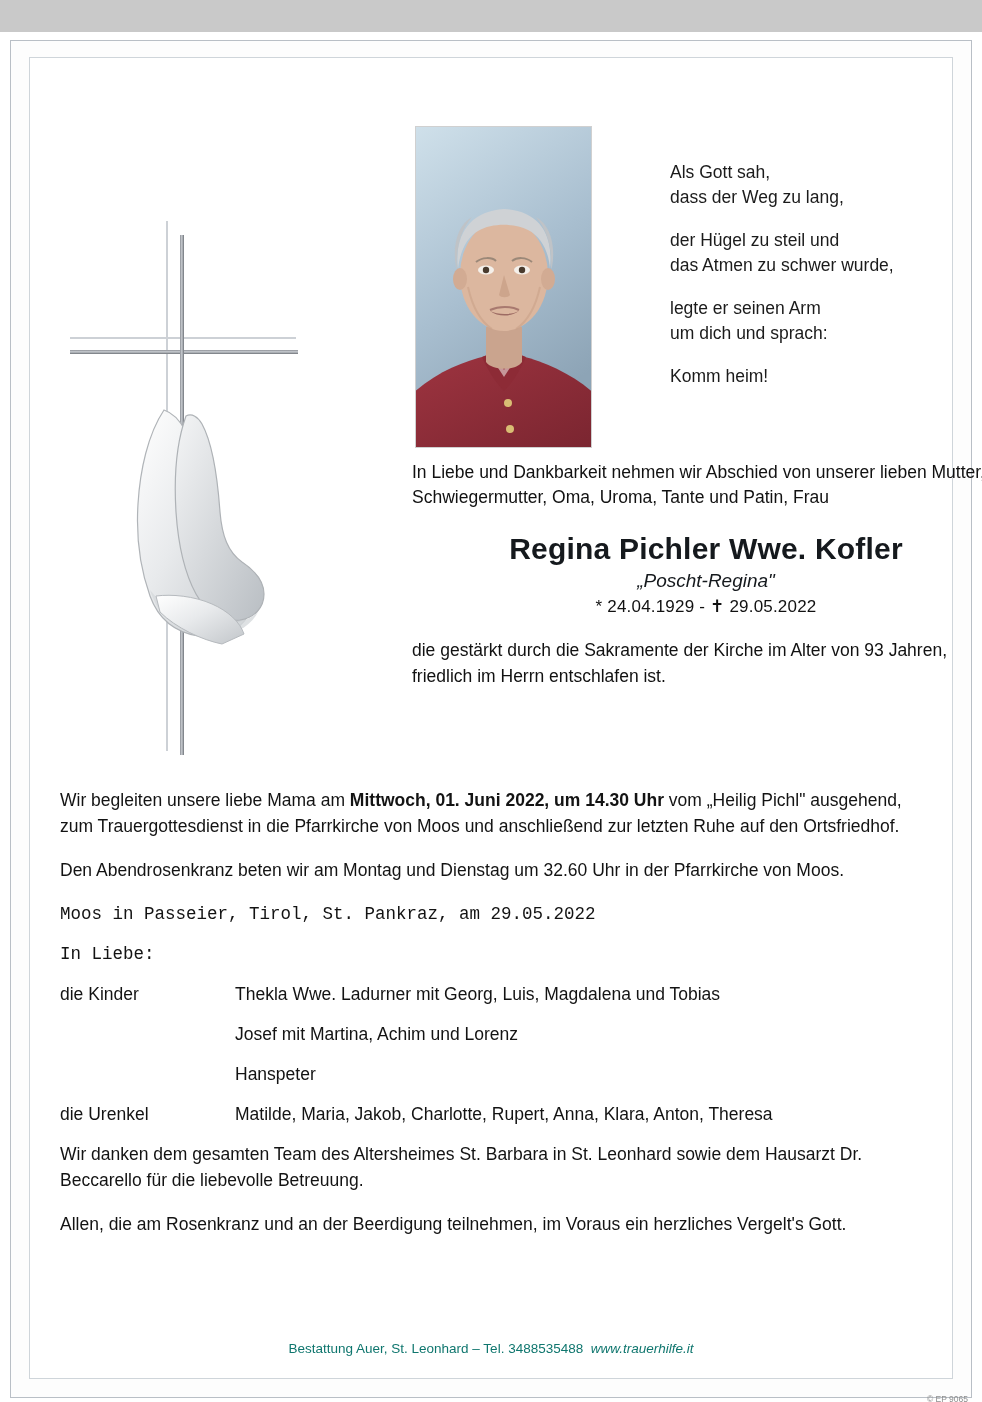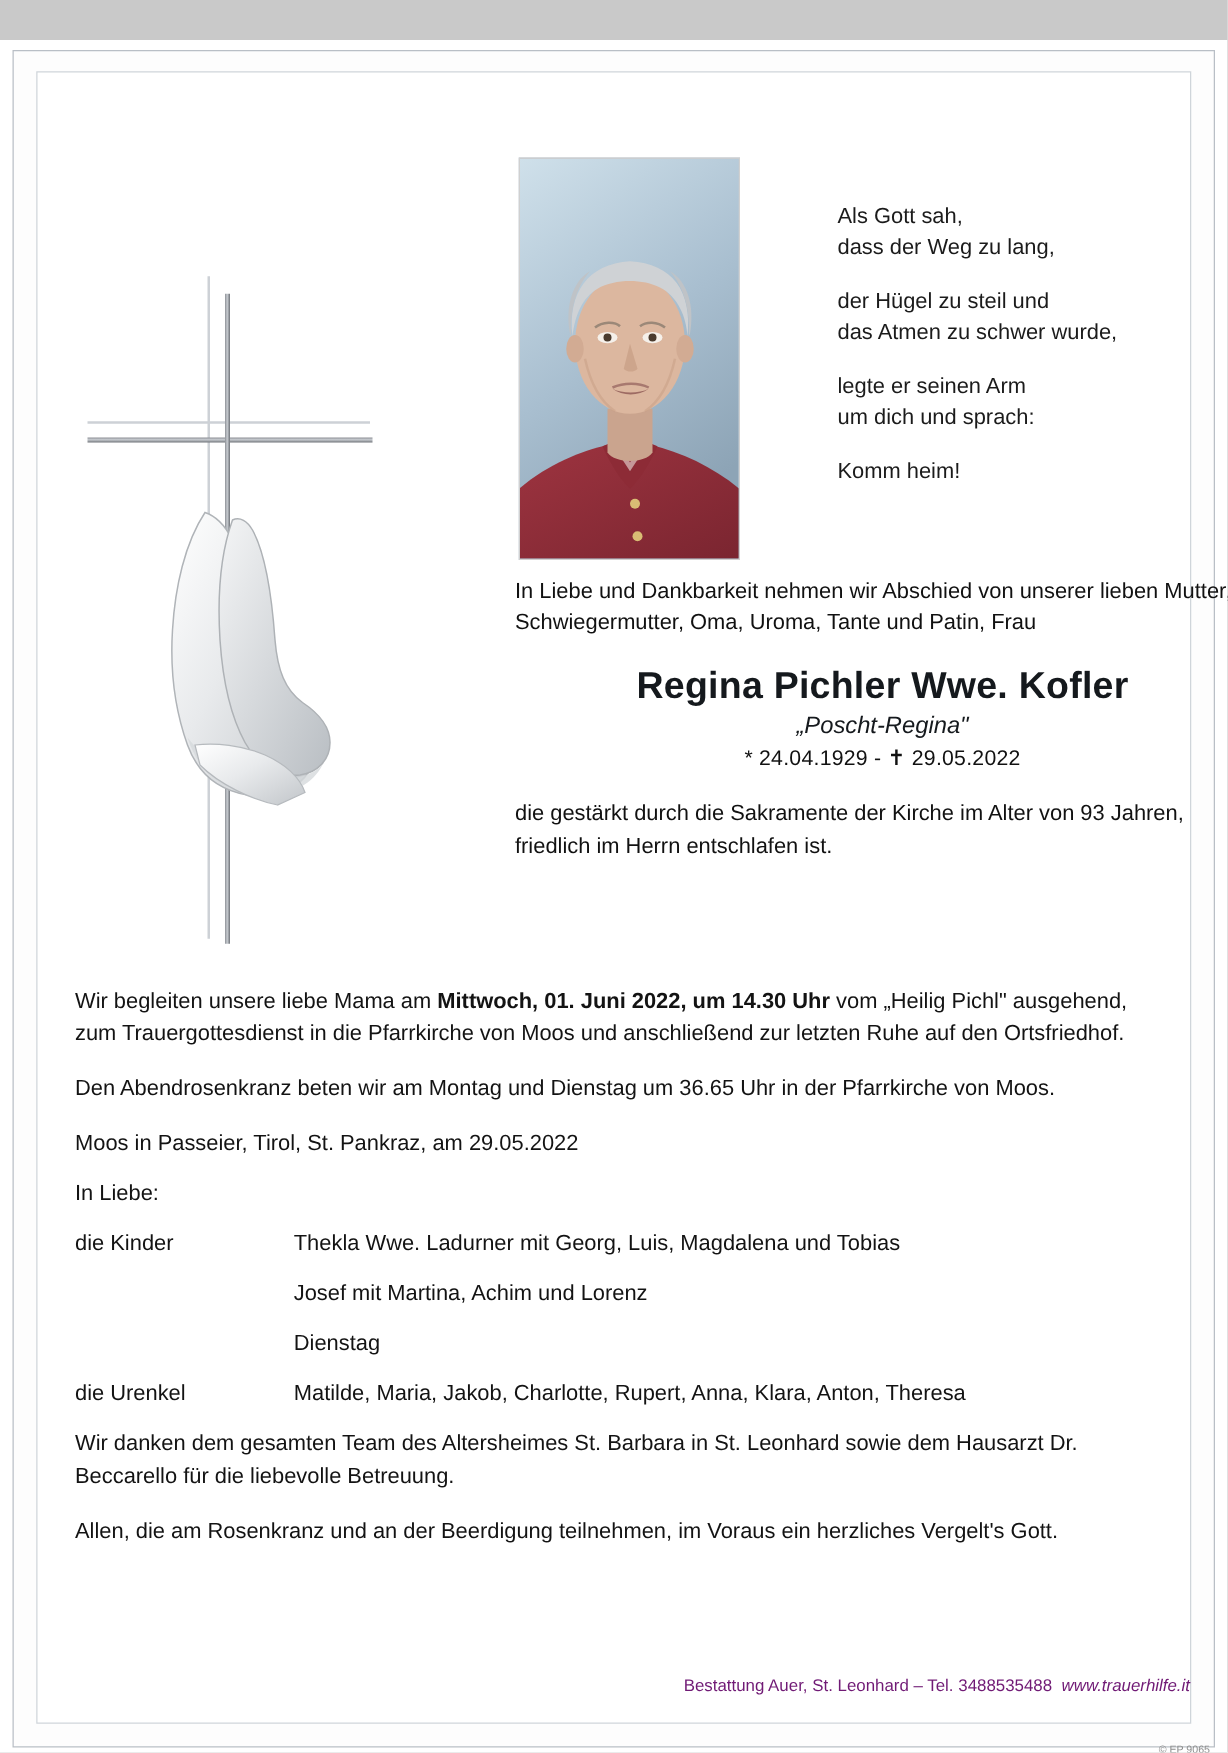--- a/index.html
+++ b/index.html
@@ -180,21 +180,21 @@
     left: 30px;
     right: 30px;
     top: 729px;
     font-size: 17.5px;
     line-height: 26px;
     color: #131313;
   }
   .body-text p {
     margin: 0 0 18px 0;
   }
-  .body-text p.tight { margin-bottom: 14px; }
+  .body-text p.tight { margin-bottom: 14px; font-family: Liberation Mono, monospace; }
   .b { font-weight: bold; }
 
   .family {
     margin: 0 0 10px 0;
   }
   .fam-row {
     display: flex;
     align-items: flex-end;
     margin-bottom: 14px;
   }
@@ -213,23 +213,23 @@
     margin: 0 0 16px 0;
     line-height: 24px;
   }
 
   
   .footer {
     position: absolute;
     left: 0;
     right: 0;
     bottom: 22px;
-    text-align: right;
+    text-align: center;
     font-size: 13.5px;
-    color: #701a75;
+    color: #0f766e;
   }
   .footer .url {
     font-style: italic;
   }
   .copyright {
     position: absolute;
     right: 14px;
     bottom: 4px;
     font-size: 8.5px;
     color: #8d8d8d;
@@ -334,33 +334,33 @@
             <p class="deceased-name">Regina Pichler Wwe. Kofler</p>
             <p class="nickname">„Poscht-Regina"</p>
             <p class="dates">* 24.04.1929 - ✝ 29.05.2022</p>
             <p class="after">die gestärkt durch die Sakramente der Kirche im Alter von 93 Jahren, friedlich im Herrn entschlafen ist.</p>
           </div>
         </div>
 
         <div class="body-text">
           <p><span>Wir begleiten unsere liebe Mama am </span><span class="b">Mittwoch, 01. Juni 2022, um 14.30 Uhr</span><span> vom „Heilig Pichl" ausgehend, zum Trauergottesdienst in die Pfarrkirche von Moos und anschließend zur letzten Ruhe auf den Ortsfriedhof.</span></p>
 
-          <p>Den Abendrosenkranz beten wir am Montag und Dienstag um 36.65 Uhr in der Pfarrkirche von Moos.</p>
+          <p>Den Abendrosenkranz beten wir am Montag und Dienstag um 32.60 Uhr in der Pfarrkirche von Moos.</p>
 
           <p class="tight">Moos in Passeier, Tirol, St. Pankraz, am 29.05.2022</p>
 
           <p class="tight">In Liebe:</p>
 
           <div class="family">
             <div class="fam-row">
               <div class="fam-label">die Kinder</div>
               <div class="fam-names">Thekla Wwe. Ladurner mit Georg, Luis, Magdalena und Tobias</div>
             </div>
             <div class="fam-sub">Josef mit Martina, Achim und Lorenz</div>
-            <div class="fam-sub">Dienstag</div>
+            <div class="fam-sub">Hanspeter</div>
 
 
             <div class="fam-row">
               <div class="fam-label">die Urenkel</div>
               <div class="fam-names">Matilde, Maria, Jakob, Charlotte, Rupert, Anna, Klara, Anton, Theresa</div>
             </div>
           </div>
 
 
           <p>Wir danken dem gesamten Team des Altersheimes St. Barbara in St. Leonhard sowie dem Hausarzt Dr. Beccarello für die liebevolle Betreuung.</p>

